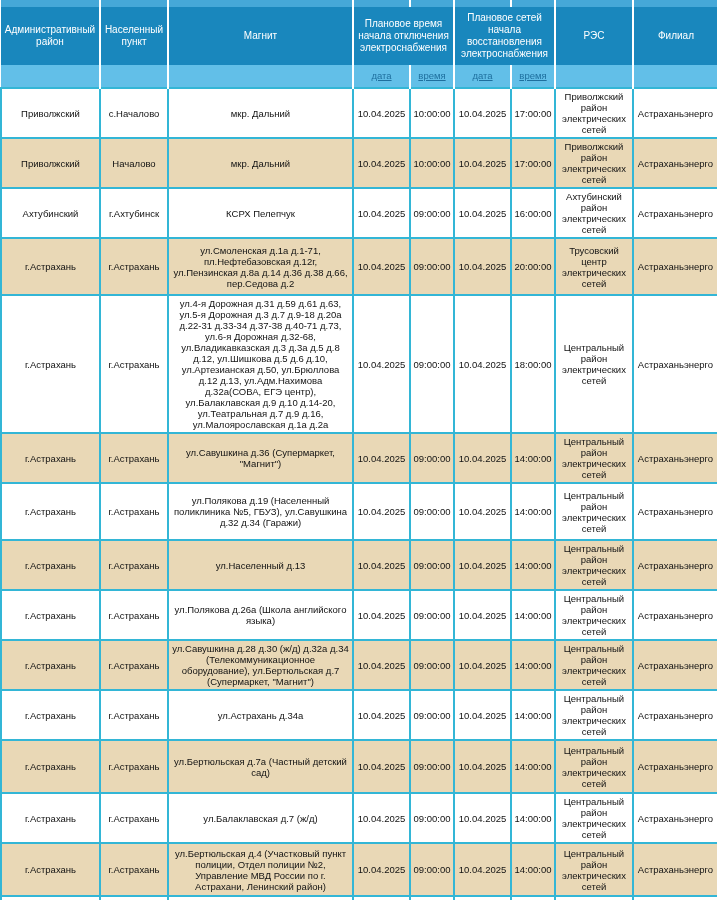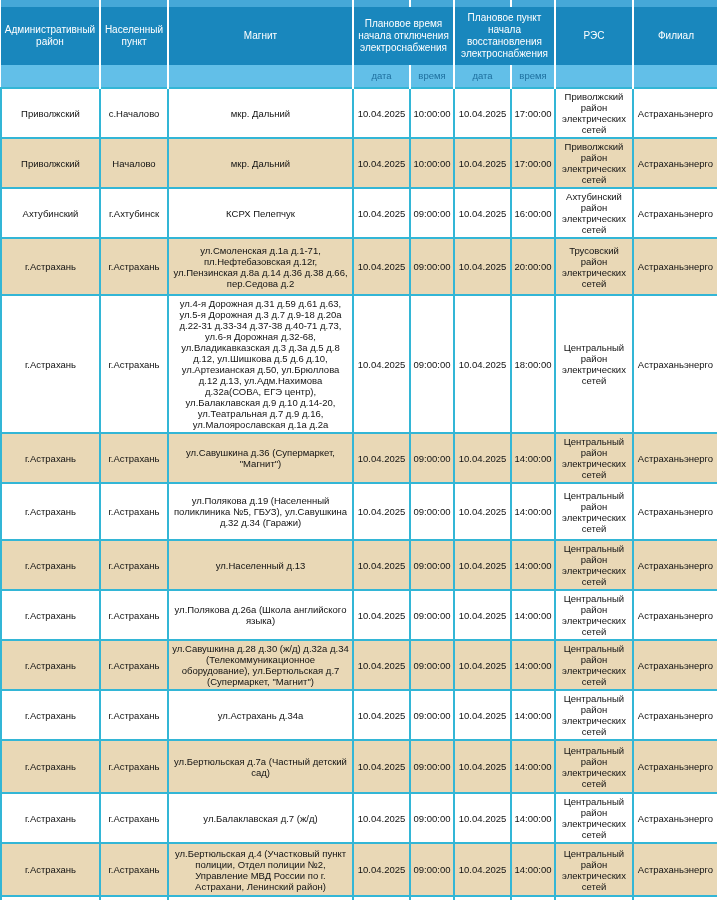--- a/index.html
+++ b/index.html
@@ -8,21 +8,21 @@
   
   thead th{
     background:#1987bd;color:#fff;font-weight:400;font-size:10px;line-height:12px;
     text-align:center;vertical-align:middle;padding:2px 3px;
     border-left:2px solid #fff;border-right:2px solid #fff;border-top:none;border-bottom:none;
   }
   thead th:first-child{border-left:none;}
   thead th:last-child{border-right:none;}
   tr.strip th{height:7px;background:#45a8d8;padding:0;}
   tr.head-main th{height:54px;}
-  tr.head-sub th{height:20px;background:#62bfe8;color:#1e6f9e;font-size:9.5px;padding:1px;}
+  tr.head-sub th{height:20px;background:#62bfe8;color:#1e6f9e;font-size:9.5px;padding:1px;text-decoration:underline;}
   
   tbody td{
     border:2px solid #33b6d6;background:#fff;color:#121212;
     font-size:9.5px;line-height:11px;text-align:center;vertical-align:middle;
     padding:2px 3px;word-wrap:break-word;
   }
   tbody tr.alt td{background:#e9d8b6;}
   td.num{white-space:nowrap;padding:2px 1px;}
 </style>
 </head>
@@ -50,21 +50,21 @@
         <th></th>
       <th></th>
         <th></th>
       <th></th>
     </tr>
     <tr class="head-main">
       <th>Административный район</th>
       <th>Населенный пункт</th>
       <th>Магнит</th>
       <th colspan="2">Плановое время начала отключения электроснабжения</th>
-      <th colspan="2">Плановое пункт начала восстановления электроснабжения</th>
+      <th colspan="2">Плановое сетей начала восстановления электроснабжения</th>
       <th>РЭС</th>
       <th>Филиал</th>
     </tr>
     <tr class="head-sub">
       <th></th>
       <th></th>
       <th></th>
       <th>дата</th>
       <th>время</th>
       <th>дата</th>
@@ -108,21 +108,21 @@
     <td>Астраханьэнерго</td>
   </tr>
       <tr class="alt" style="height: 57px;">
     <td>г.Астрахань</td>
     <td>г.Астрахань</td>
     <td>ул.Смоленская д.1а д.1-71, пл.Нефтебазовская д.12г, ул.Пензинская д.8а д.14 д.36 д.38 д.66, пер.Седова д.2</td>
     <td class="num">10.04.2025</td>
     <td class="num">09:00:00</td>
     <td class="num">10.04.2025</td>
     <td class="num">20:00:00</td>
-    <td>Трусовский район электрических сетей</td>
+    <td>Трусовский центр электрических сетей</td>
     <td>Астраханьэнерго</td>
   </tr>
       <tr style="height: 113px;">
     <td>г.Астрахань</td>
     <td>г.Астрахань</td>
     <td>ул.4-я Дорожная д.31 д.59 д.61 д.63, ул.5-я Дорожная д.3 д.7 д.9-18 д.20а д.22-31 д.33-34 д.37-38 д.40-71 д.73, ул.6-я Дорожная д.32-68, ул.Владикавказская д.3 д.3а д.5 д.8 д.12, ул.Шишкова д.5 д.6 д.10, ул.Артезианская д.50, ул.Брюллова д.12 д.13, ул.Адм.Нахимова д.32а(СОВА, ЕГЭ центр), ул.Балаклавская д.9 д.10 д.14-20, ул.Театральная д.7 д.9 д.16, ул.Малоярославская д.1а д.2а</td>
     <td class="num">10.04.2025</td>
     <td class="num">09:00:00</td>
     <td class="num">10.04.2025</td>
     <td class="num">18:00:00</td>

